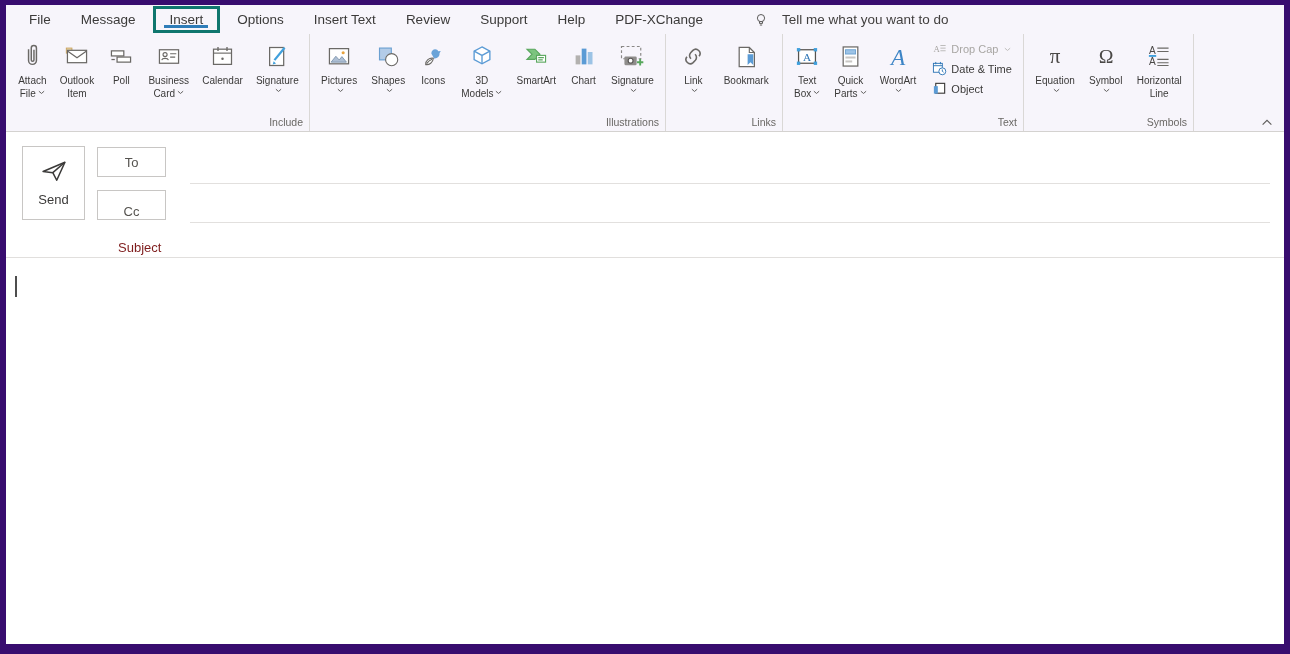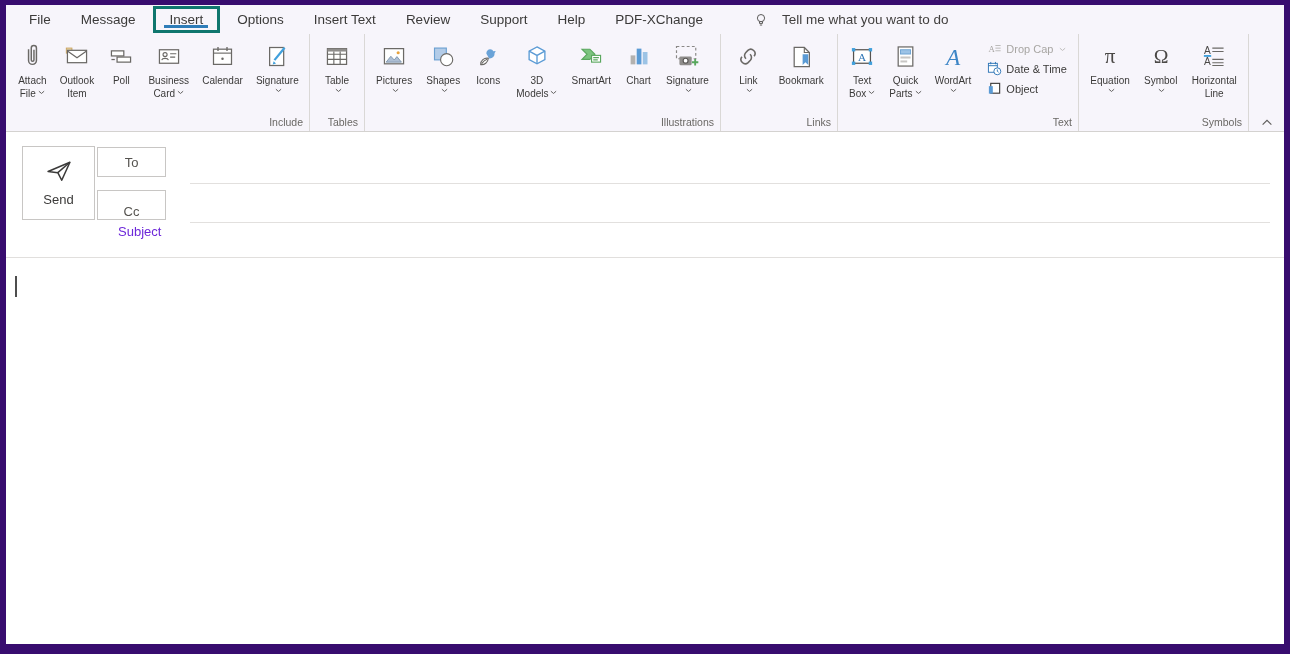--- a/index.html
+++ b/index.html
@@ -26,26 +26,26 @@
   .rbtn .ric { height:35px; display:flex; align-items:center; justify-content:center; }
   .rlbl { font-size:10px; line-height:13px; white-space:nowrap; }
   .chev { display:inline-block; vertical-align:2px; margin-left:2px; }
   .chev-below { margin-top:1px; }
   .small-col { display:flex; flex-direction:column; padding:5px 4px 0 6px; font-size:11px; gap:5px; }
   .srow { display:flex; align-items:center; gap:4px; white-space:nowrap; color:#3b3a39; }
   .srow.disabled { color:#a8a6a3; }
   .collapse-btn { position:absolute; right:10px; bottom:4px; display:flex; }
   
   .compose { flex:0 0 126px; position:relative; background:#fff; border-bottom:1px solid #e1dfdd; }
-  .send-btn { position:absolute; left:16px; top:14px; width:73px; height:74px; border:1px solid #c8c6c4; background:#fff;
+  .send-btn { position:absolute; left:16px; top:14px; width:63px; height:74px; border:1px solid #c8c6c4; background:#fff;
     display:flex; flex-direction:column; align-items:center; justify-content:center; gap:9px; font-size:13px; color:#3b3a39; cursor:pointer; }
   .field-btn { position:absolute; left:91px; width:69px; height:30px; border:1px solid #c8c6c4; background:#fff;
     display:flex; align-items:center; justify-content:center; font-size:13px; color:#55534f; cursor:pointer; }
   .to-btn { top:15px; } .cc-btn { top:58px;align-items:flex-end; }
-  .subject-label { position:absolute; left:112px; top:92px; font-size:13px; color:#6d28d9; }
+  .subject-label { position:absolute; left:112px; top:108px; font-size:13px; color:#7f1d1d; }
   .field-line { position:absolute; left:184px; right:14px; height:1px; background:#e2e0de; }
   .to-line { top:51px; } .cc-line { top:90px; }
   
   .bodyarea { flex:1; position:relative; background:#fff; }
   .caret { position:absolute; left:9px; top:18px; width:2px; height:21px; background:#4d4d4d; }
   svg { display:block; }
 </style>
 </head>
 <body>
 
@@ -167,40 +167,20 @@
           <span class="chev chev-below">
               <svg width="7" height="5" viewBox="0 0 8 5">
                 <path d="M1 1l3 2.6L7 1" fill="none" stroke="#5f5d5b" stroke-width="1.1"></path>
               </svg>
             </span>
         </div>
       </div>
       <div class="group-label">Include</div>
     </div>
 
-    <div class="group" style="width:55px;">
-      <div class="group-buttons">
-        <div class="rbtn">
-          <span class="ric">
-            <svg width="28" height="27" viewBox="0 0 24 24">
-                <rect x="3.5" y="5" width="17" height="14" fill="#fff" stroke="#6b6966" stroke-width="1.1"></rect>
-                <rect x="3.5" y="5" width="17" height="2.6" fill="#8f8d8b"></rect>
-                <path d="M3.5 10h17M3.5 14.5h17M9.2 7.6V19M14.8 7.6V19" stroke="#6b6966"></path>
-              </svg>
-          </span>
-          <span class="rlbl">Table</span>
-          <span class="chev chev-below">
-              <svg width="7" height="5" viewBox="0 0 8 5">
-                <path d="M1 1l3 2.6L7 1" fill="none" stroke="#5f5d5b" stroke-width="1.1"></path>
-              </svg>
-            </span>
-        </div>
-      </div>
-      <div class="group-label">Tables</div>
-    </div>
 
     <div class="group" style="width:356px;gap:8px;">
       <div class="group-buttons">
         <div class="rbtn">
           <span class="ric">
             <svg width="28" height="27" viewBox="0 0 24 24">
                 <rect x="3.5" y="5" width="17" height="13.5" fill="#fff" stroke="#6b6966" stroke-width="1.1"></rect>
                 <circle cx="15.7" cy="8.7" r="1.4" fill="#e8a33d"></circle>
                 <path d="M5 17l4.2-5.2 3 3.3 2.4-3 4 4.9z" fill="#aebfd4" stroke="#7d94ad" stroke-width="0.8"></path>
               </svg>

